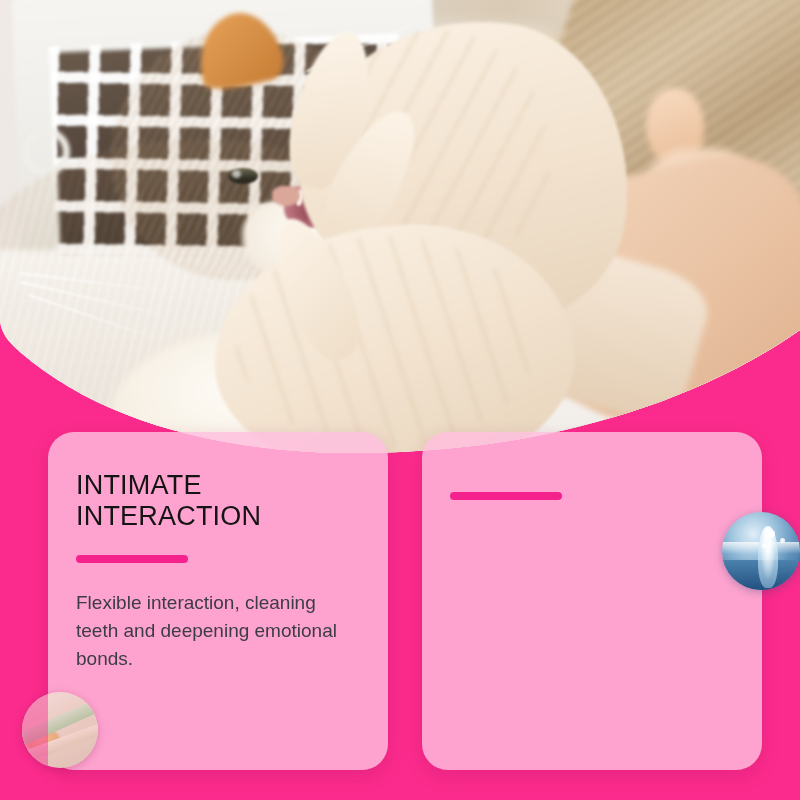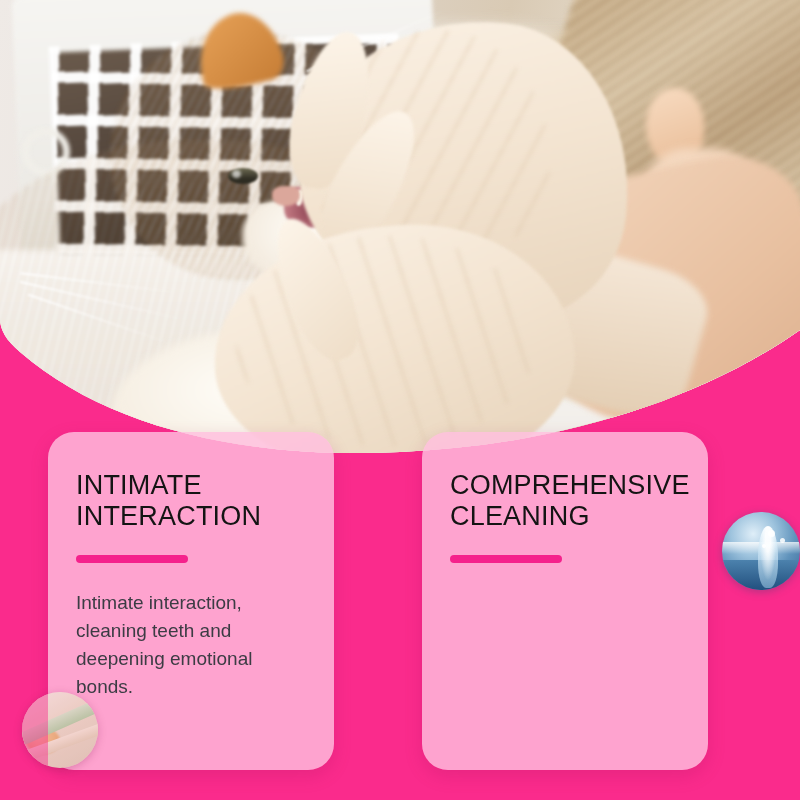--- a/index.html
+++ b/index.html
@@ -374,21 +374,21 @@
     width: 58px; height: 78px;
     background: linear-gradient(160deg,#f8dcc2,#e8bb95);
     border-radius: 50% 50% 46% 54%;
     filter: blur(3.2px);
   }
 
   
   .card {
     position: absolute;
     top: 432px;
-    width: 286px;
+    width: 340px;
     height: 338px;
     border-radius: 26px;
     background: rgba(255, 190, 222, 0.82);
     box-shadow: 0 6px 18px rgba(150, 10, 75, .18);
     overflow: hidden;
   }
   .card-inner {
     position: absolute;
     inset: 0;
     padding: 38px 26px 0 28px;
@@ -570,27 +570,26 @@
       <div class="glove glove-lower"></div>
       <div class="glove-lower-fingers"></div>
       <div class="finger f-c"></div>
     </div>
   </div>
 
   <div class="card card-left">
     <div class="card-inner">
       <h2 class="card-title">INTIMATE INTERACTION</h2>
       <div class="accent-bar"></div>
-      <p class="card-body">Intimate interaction, cleaning teeth and deepening emotional bonds.</p>
+      <p class="card-body">Flexible interaction, cleaning teeth and deepening emotional bonds.</p>
     </div>
   </div>
 
   <div class="card card-right">
     <div class="card-inner">
-      <h2 class="card-title">COMPREHENSIVE CLEANING</h2>
       <div class="accent-bar"></div>
     </div>
   </div>
 
   <div class="deco deco-water">
     <div class="horizon"></div>
     <div class="pool"></div>
     <div class="splash"></div>
     <div class="bubble b1"></div>
     <div class="bubble b2"></div>

